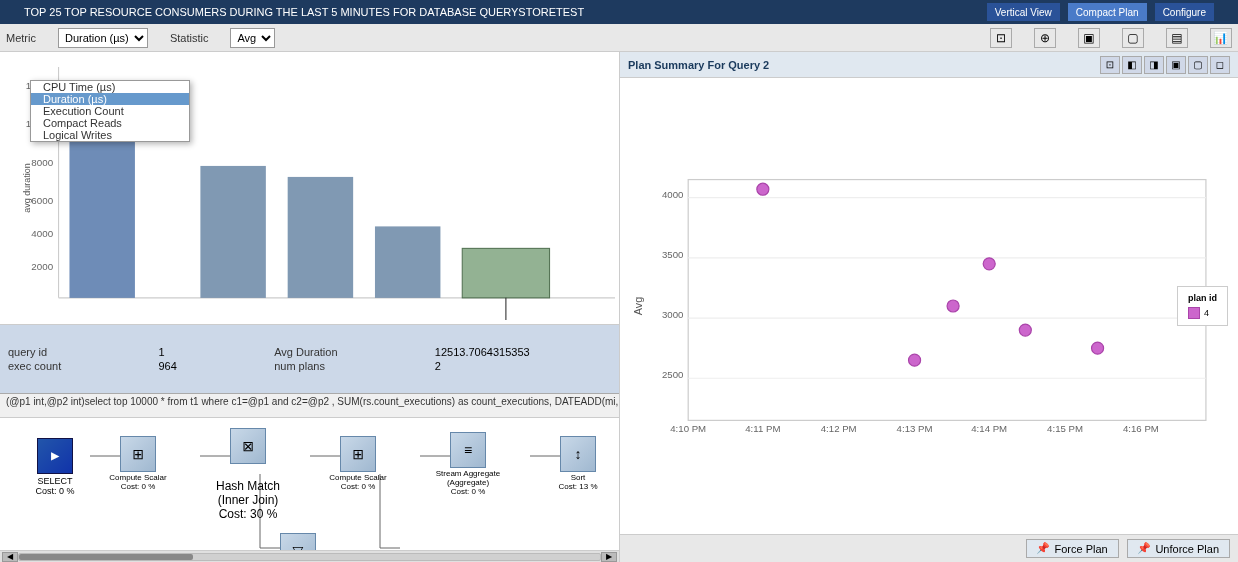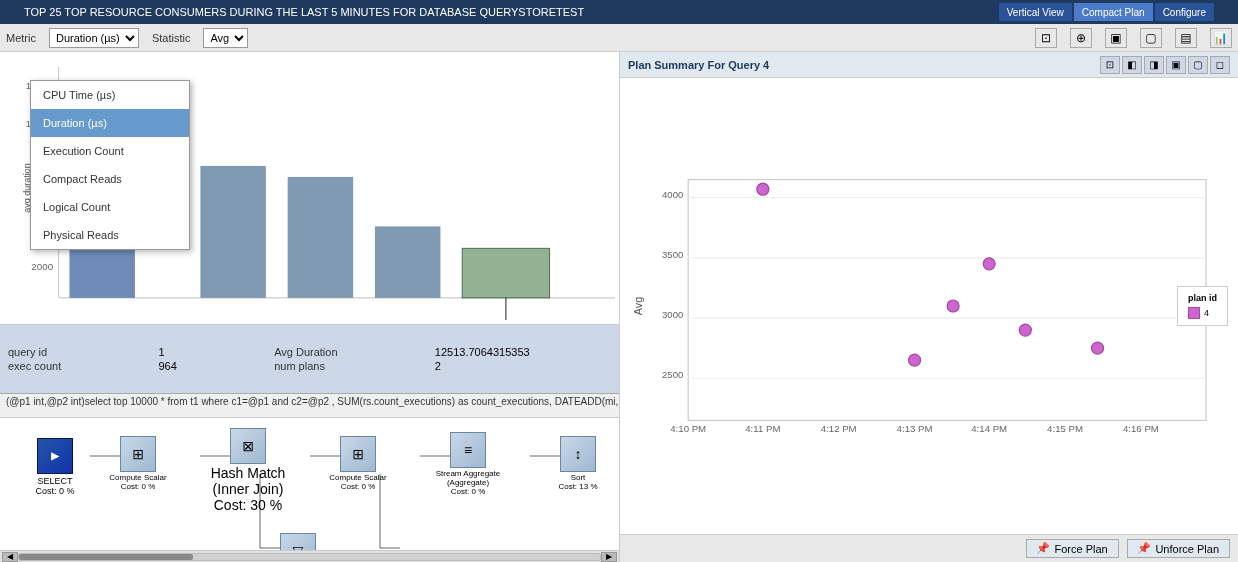--- a/index.html
+++ b/index.html
@@ -10,21 +10,21 @@
       color: white;
       font-size: 11px;
       padding: 4px 24px;
       display: flex;
       align-items: center;
       justify-content: space-between;
       height: 24px;
     }
     .title-bar-right {
       display: flex;
-      gap: 2px;
+      gap: 8px;
     }
     .title-btn {
       background: #2a5298;
       color: white;
       border: none;
       padding: 2px 8px;
       font-size: 10px;
       cursor: pointer;
       height: 18px;
     }
@@ -32,21 +32,21 @@
       background: #4a7bc8;
     }
 
     .toolbar {
       background: #e8e8e8;
       border-bottom: 1px solid #ccc;
       display: flex;
       align-items: center;
       padding: 3px 6px;
       height: 28px;
-      gap: 13px;
+      gap: 22px;
     }
     .toolbar label { font-size: 11px; color: #333; }
     .toolbar select {
       font-size: 11px;
       height: 20px;
       border: 1px solid #999;
       background: white;
       padding: 0 2px;
     }
     .toolbar-icon-btn {
@@ -100,21 +100,21 @@
       position: absolute;
       top: 28px;
       left: 30px;
       background: white;
       border: 1px solid #999;
       box-shadow: 2px 2px 6px rgba(0,0,0,0.3);
       z-index: 100;
       min-width: 160px;
     }
     .dropdown-item {
-      padding: 8px 12px;
+      padding: 0 12px;
       font-size: 11px;
       cursor: pointer;
       color: #333;
     }
     .dropdown-item.selected { background: #6699cc; color: white; }
 
     
     .query-info {
       background: #ccd8e8;
       border-bottom: 1px solid #aaa;
@@ -315,22 +315,21 @@
 
         <line x1="460" y1="220" x2="460" y2="245" stroke="#333" stroke-width="1"></line>
       </svg>
 
       
       <div class="dropdown-overlay">
         <div class="dropdown-item">CPU Time (µs)</div>
         <div class="dropdown-item selected">Duration (µs)</div>
         <div class="dropdown-item">Execution Count</div>
         <div class="dropdown-item">Compact Reads</div>
-        <div class="dropdown-item">Logical Count</div>
-        <div class="dropdown-item">Physical Reads</div>
+        <div class="dropdown-item">Logical Writes</div>
       </div>
     </div>
 
     <div class="query-info">
       <span class="qi-label">query id</span>
       <span class="qi-value">1</span>
       <span class="qi-label">Avg Duration</span>
       <span class="qi-value">12513.7064315353</span>
       <span class="qi-label">exec count</span>
       <span class="qi-value">964</span>
@@ -377,21 +376,21 @@
           <line x1="395" y1="148" x2="395" y2="220" stroke="#666" stroke-width="1"></line>
           <line x1="395" y1="220" x2="405" y2="220" stroke="#666" stroke-width="1"></line>
         </svg>
 
         <div style="position:absolute; left:120px; top:18px;">
           <div style="width:36px;height:36px;background:linear-gradient(135deg,#c8d8e8,#a0b8d0);border:1px solid #6688aa;display:flex;align-items:center;justify-content:center;font-size:14px;">⊞</div>
           <div style="font-size:8px;text-align:center;margin-top:1px;width:80px;margin-left:-22px;">Compute Scalar<br>Cost: 0 %</div>
         </div>
         <div style="position:absolute; left:230px; top:10px;">
           <div style="width:36px;height:36px;background:linear-gradient(135deg,#c8d8e8,#a0b8d0);border:1px solid #6688aa;display:flex;align-items:center;justify-content:center;font-size:14px;">⊠</div>
-          <div style="font-size:14px;text-align:center;margin-top:1px;width:80px;margin-left:-22px;">Hash Match<br>(Inner Join)<br>Cost: 30 %</div>
+          <div style="font-size:12px;text-align:center;margin-top:15px;width:80px;margin-left:-22px;">Hash Match<br>(Inner Join)<br>Cost: 30 %</div>
         </div>
         <div style="position:absolute; left:340px; top:18px;">
           <div style="width:36px;height:36px;background:linear-gradient(135deg,#c8d8e8,#a0b8d0);border:1px solid #6688aa;display:flex;align-items:center;justify-content:center;font-size:14px;">⊞</div>
           <div style="font-size:8px;text-align:center;margin-top:1px;width:80px;margin-left:-22px;">Compute Scalar<br>Cost: 0 %</div>
         </div>
         <div style="position:absolute; left:450px; top:14px;">
           <div style="width:36px;height:36px;background:linear-gradient(135deg,#c8d8e8,#a0b8d0);border:1px solid #6688aa;display:flex;align-items:center;justify-content:center;font-size:14px;">≡</div>
           <div style="font-size:8px;text-align:center;margin-top:1px;width:90px;margin-left:-27px;">Stream Aggregate<br>(Aggregate)<br>Cost: 0 %</div>
         </div>
         <div style="position:absolute; left:560px; top:18px;">
@@ -411,21 +410,21 @@
       <div style="width:16px;height:10px;background:#bbb;border:1px solid #999;cursor:pointer;display:flex;align-items:center;justify-content:center;font-size:8px;">◀</div>
       <div class="scrollbar-track">
         <div class="scrollbar-thumb"></div>
       </div>
       <div style="width:16px;height:10px;background:#bbb;border:1px solid #999;cursor:pointer;display:flex;align-items:center;justify-content:center;font-size:8px;">▶</div>
     </div>
   </div>
 
   <div class="right-panel">
     <div class="right-header">
-      <span class="right-header-title">Plan Summary For Query 4</span>
+      <span class="right-header-title">Plan Summary For Query 2</span>
       <div class="right-header-icons">
         <div class="right-icon-btn">⊡</div>
         <div class="right-icon-btn">◧</div>
         <div class="right-icon-btn">◨</div>
         <div class="right-icon-btn">▣</div>
         <div class="right-icon-btn">▢</div>
         <div class="right-icon-btn">◻</div>
       </div>
     </div>
 

